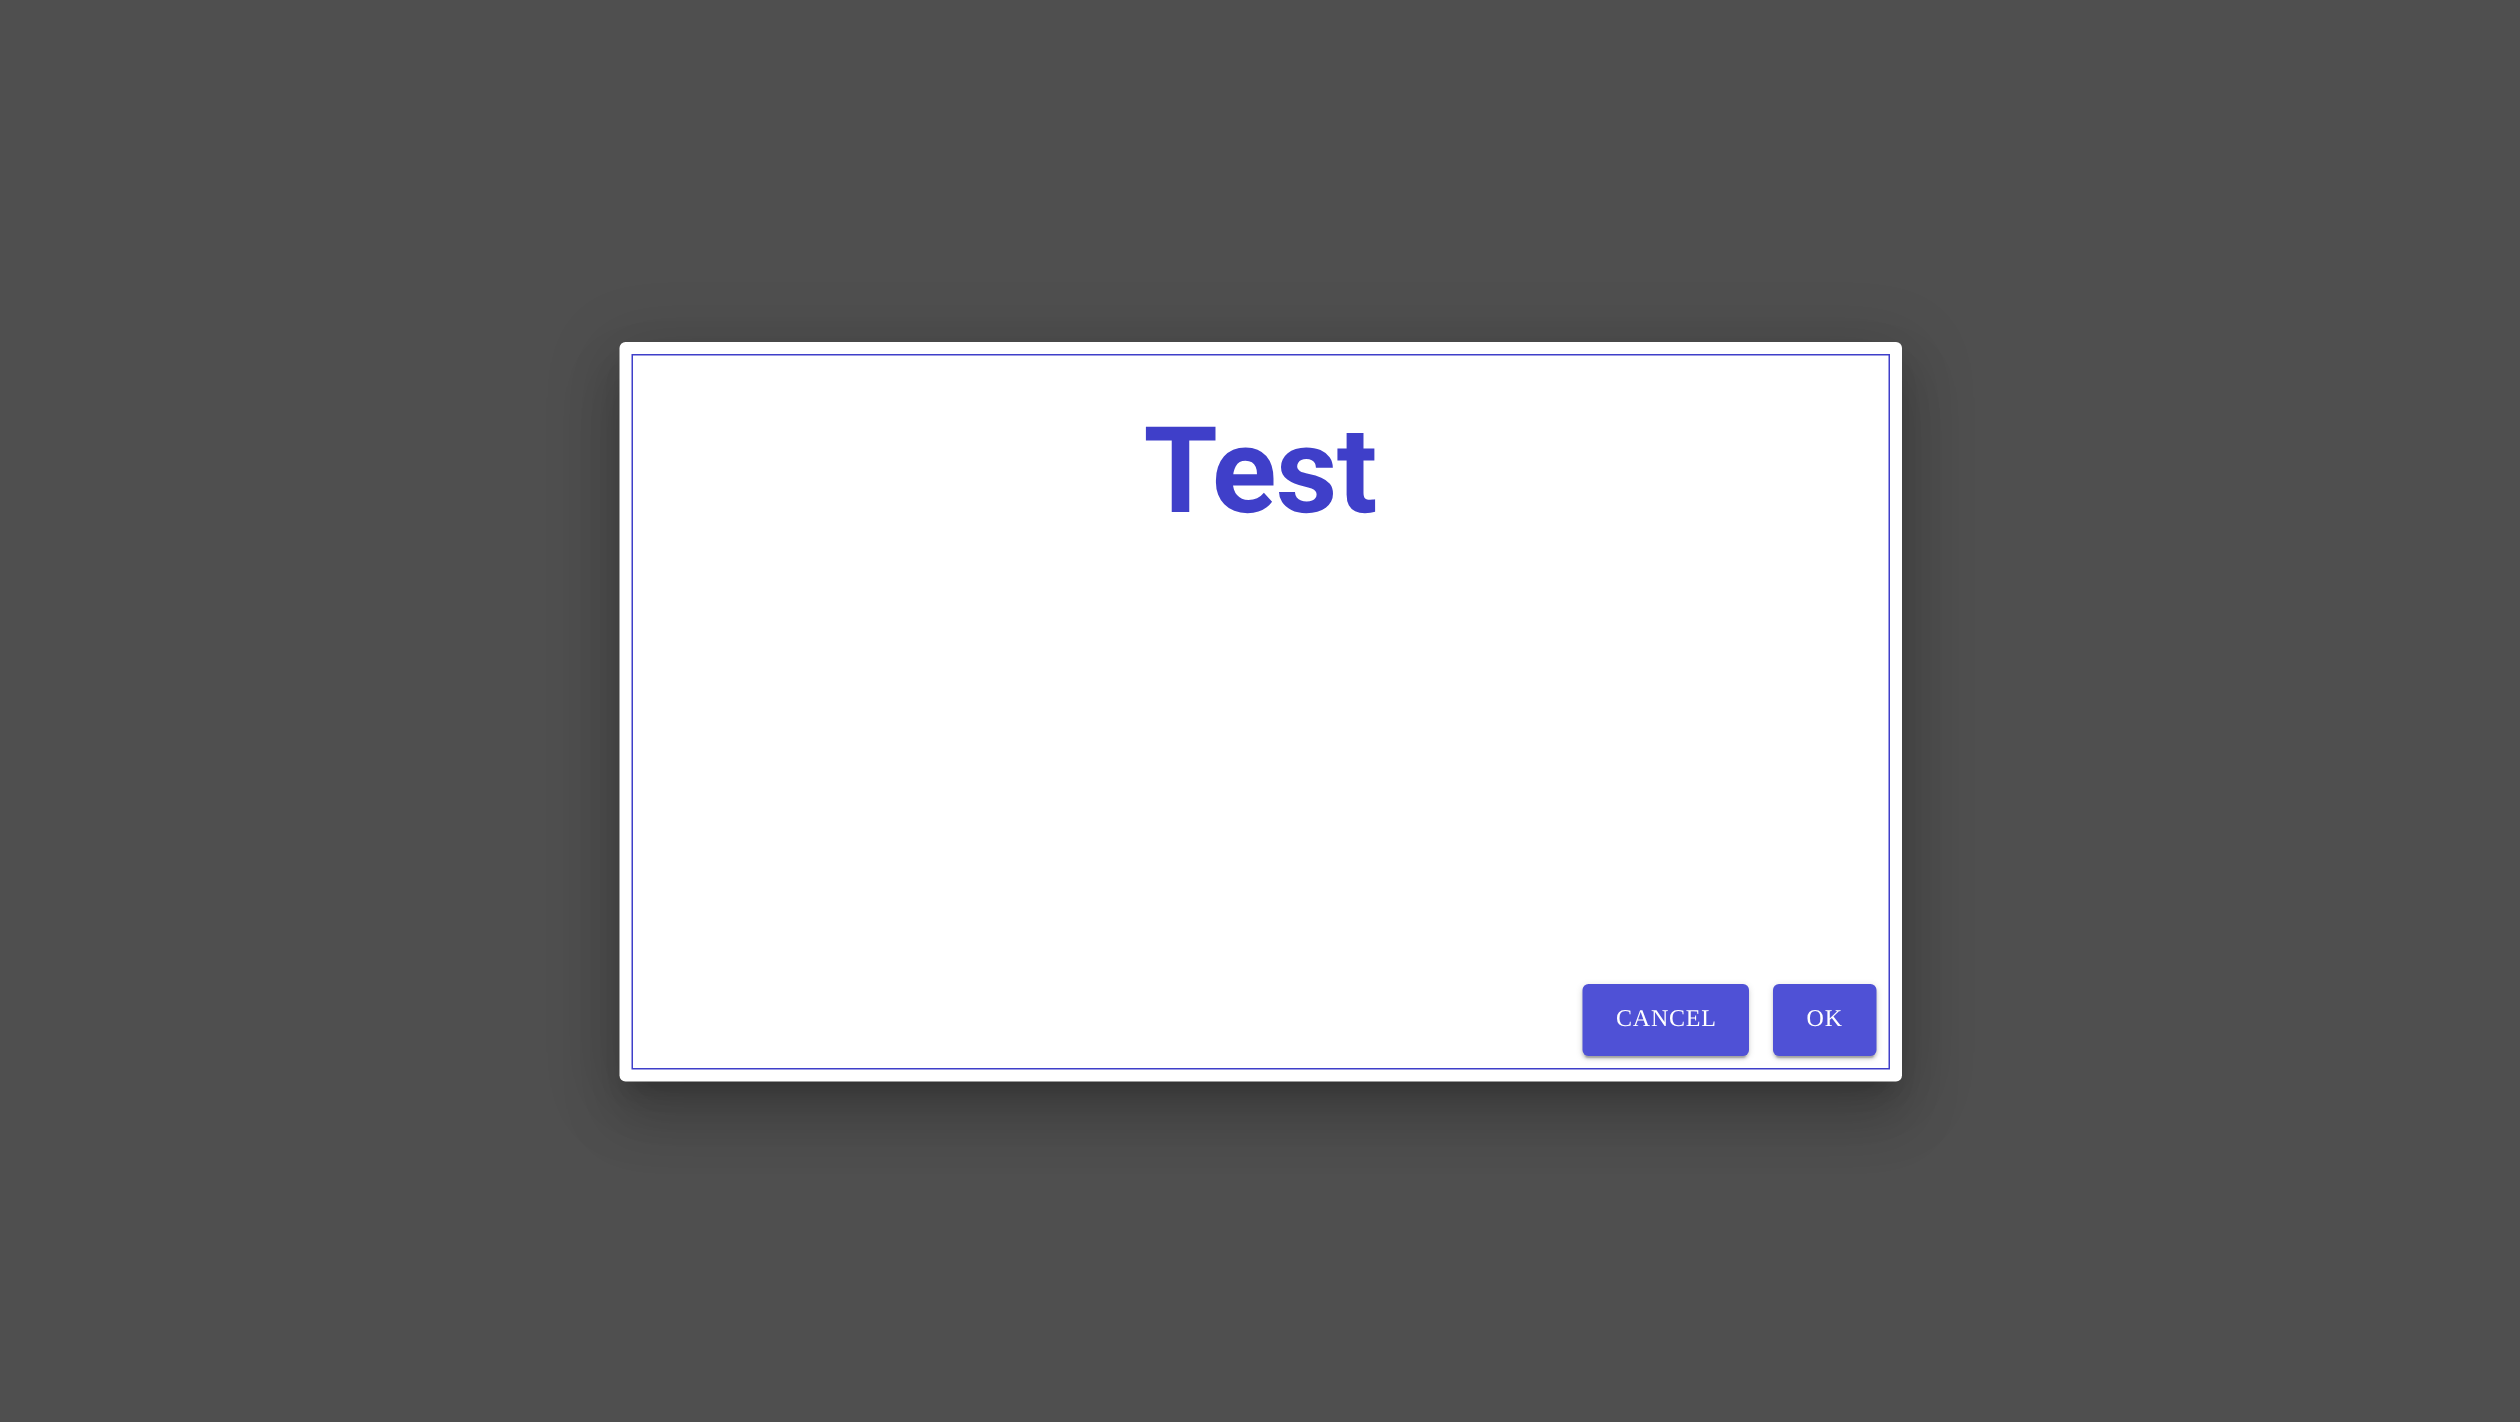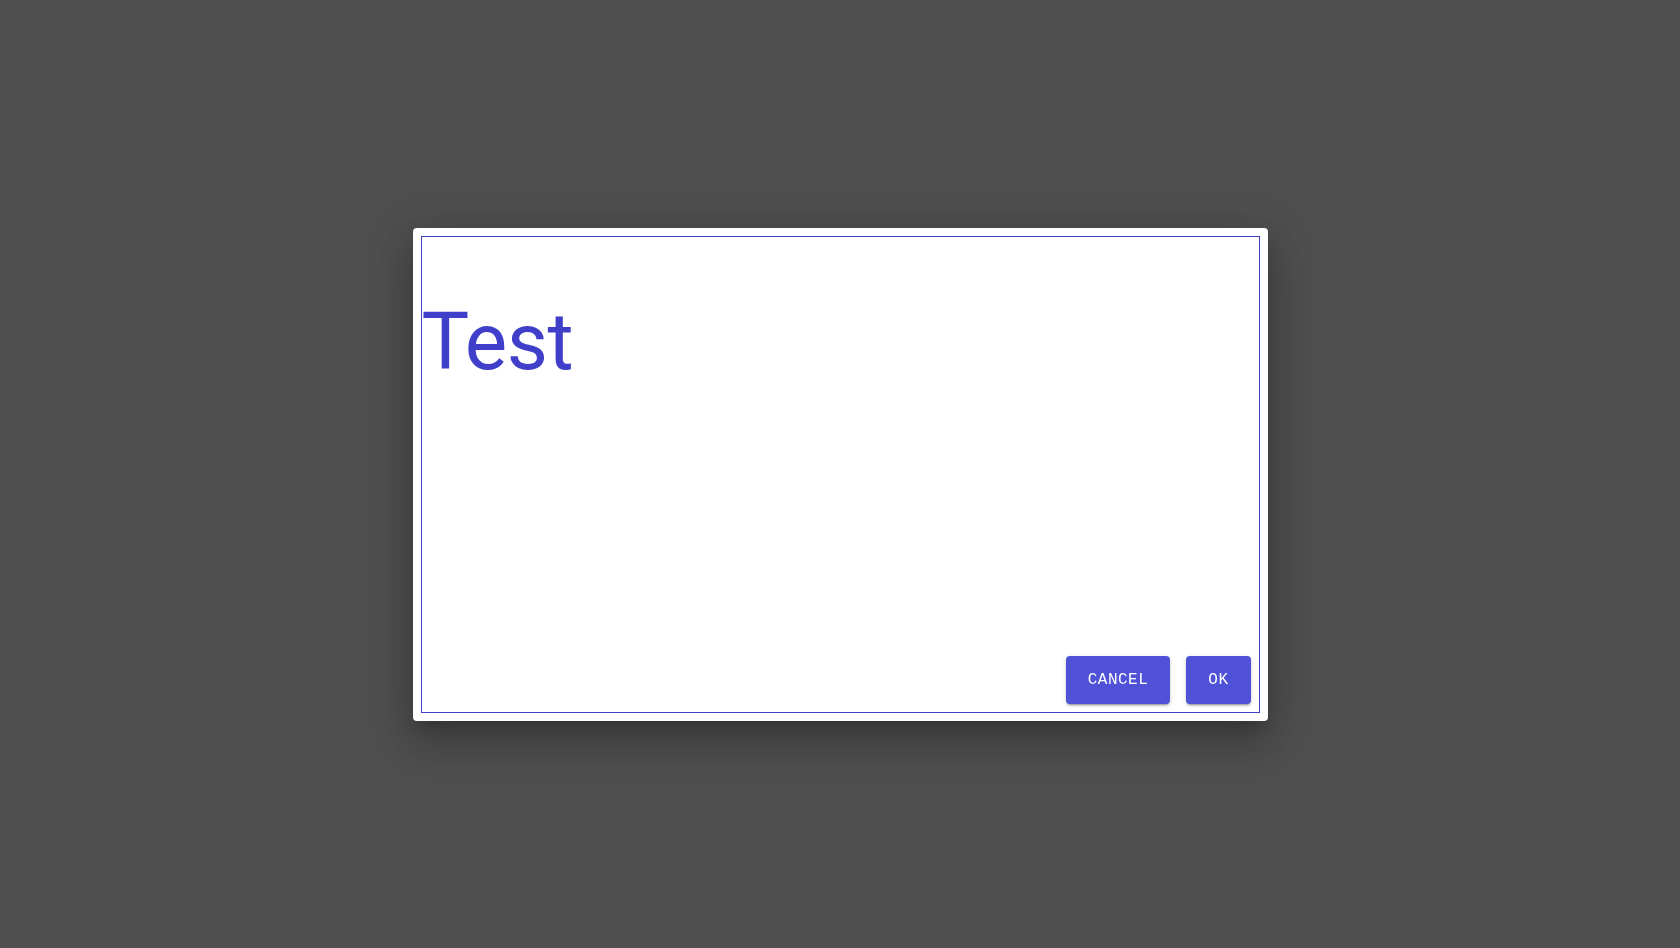--- a/index.html
+++ b/index.html
@@ -34,25 +34,25 @@
     .dialog-inner {
       width: 100%;
       height: 100%;
       border: 1px solid #3f3fc9;
       display: flex;
       flex-direction: column;
       position: relative;
     }
 
     .dialog-title {
-      text-align: left;
+      text-align: center;
       font-size: 80px;
-      font-weight: 400;
+      font-weight: 700;
       color: #3f3fc9;
-      margin-top: 58px;
+      margin-top: 30px;
       letter-spacing: -0.5px;
     }
 
     .dialog-actions {
       position: absolute;
       bottom: 8px;
       right: 8px;
       display: flex;
       gap: 16px;
     }
@@ -68,21 +68,21 @@
       font-weight: 500;
       letter-spacing: 0.5px;
       text-transform: uppercase;
       cursor: pointer;
       display: flex;
       align-items: center;
       justify-content: center;
       box-shadow: 0 3px 1px -2px rgba(0,0,0,0.2),
                   0 2px 2px 0 rgba(0,0,0,0.14),
                   0 1px 5px 0 rgba(0,0,0,0.12);
-      font-family: Liberation Mono, monospace;
+      font-family: Liberation Serif, serif;
     }
   </style>
 </head>
 <body>
 
 <div class="dialog-container">
   <div class="dialog-inner">
     <h1 class="dialog-title">Test</h1>
     <div class="dialog-actions">
       <button class="btn">CANCEL</button>

